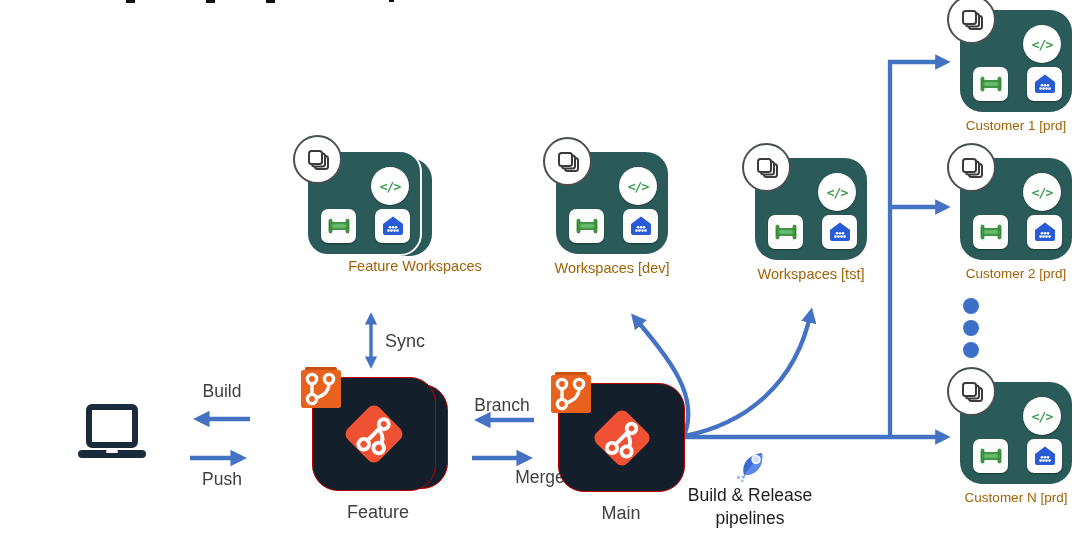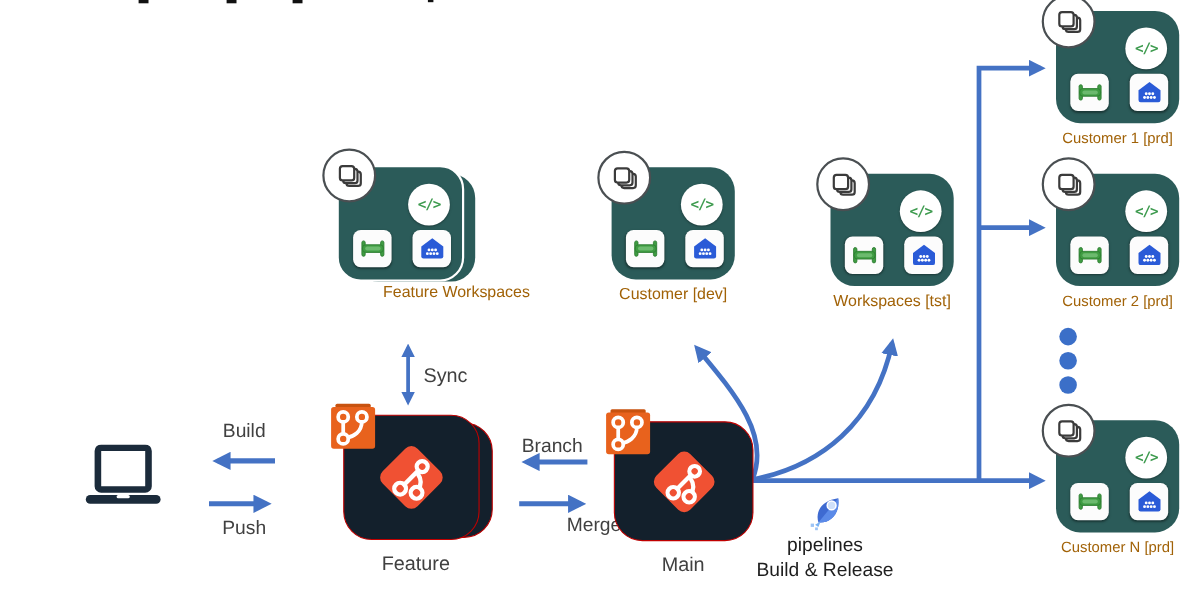--- a/index.html
+++ b/index.html
@@ -142,22 +142,22 @@
 
   <svg class="abs" style="left:734px;top:449px;" width="34" height="34" viewBox="0 0 34 34">
     <path d="M10,26 C7,16 13,6 28,4 C30,19 20,27 10,26 Z" fill="#3e6ad1"></path>
     <path d="M28,4 C30,19 20,27 10,26 L28,4 Z" fill="#5b8ae8"></path>
     <circle cx="22" cy="10.5" r="4" fill="#cfe0fa" stroke="#fff" stroke-width="1.4"></circle>
     <path d="M7,28 L12,25 L10,30 Z" fill="#79b1f2"></path>
     <rect x="3" y="27" width="3" height="3" fill="#9cc3f5"></rect>
     <rect x="7" y="30.5" width="2.5" height="2.5" fill="#9cc3f5"></rect>
   </svg>
   <div class="pipe-text">
+    <div>Build &amp; Release</div>
     <div>pipelines</div>
-    <div>Build &amp; Release</div>
   </div>
 
   <div class="ws stacked" style="left:306px;top:150px;">
     <div class="ws-stack"></div>
     <div class="ws-box">
       <div class="code-circle">&lt;/&gt;</div>
       <div class="tile bench">
         <svg width="24" height="24" viewBox="0 0 24 24">
             <g fill="#3f9c42" stroke="#2e7d32" stroke-width=".8">
           <rect x="2" y="5" width="3" height="14" rx="1.5"></rect>
@@ -224,21 +224,21 @@
     </div>
     <div class="ws-badge">
       <svg width="26" height="26" viewBox="0 0 26 26">
           <g fill="#fff" stroke="#3b3b3b" stroke-width="2">
         <rect x="10" y="9" width="13" height="13" rx="2.5"></rect>
             <rect x="7" y="6.5" width="13" height="13" rx="2.5"></rect>
             <rect x="4" y="4" width="13" height="13" rx="2.5"></rect>
           </g>
       </svg>
     </div>
-    <div class="ws-label">Customer [dev]</div>
+    <div class="ws-label">Workspaces [dev]</div>
   </div>
 
   <div class="ws" style="left:755px;top:158px;">
     <div class="ws-box">
       <div class="code-circle">&lt;/&gt;</div>
       <div class="tile bench">
         <svg width="24" height="24" viewBox="0 0 24 24">
             <g fill="#3f9c42" stroke="#2e7d32" stroke-width=".8">
           <rect x="2" y="5" width="3" height="14" rx="1.5"></rect>
               <rect x="19" y="5" width="3" height="14" rx="1.5"></rect>

